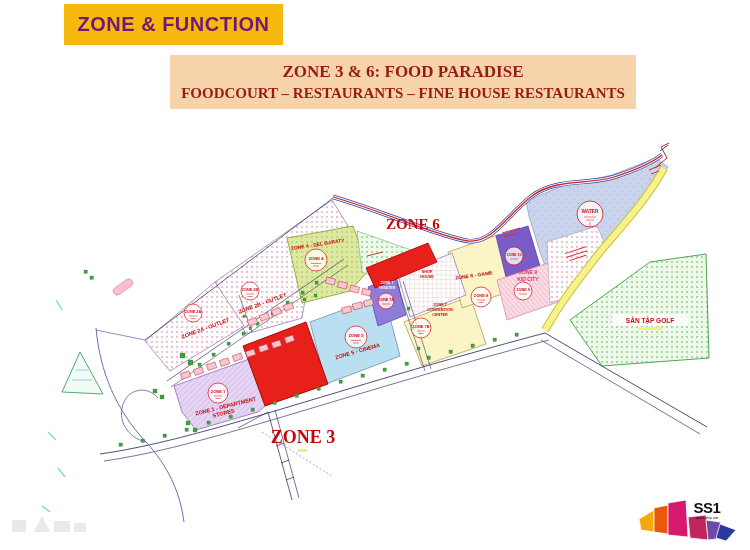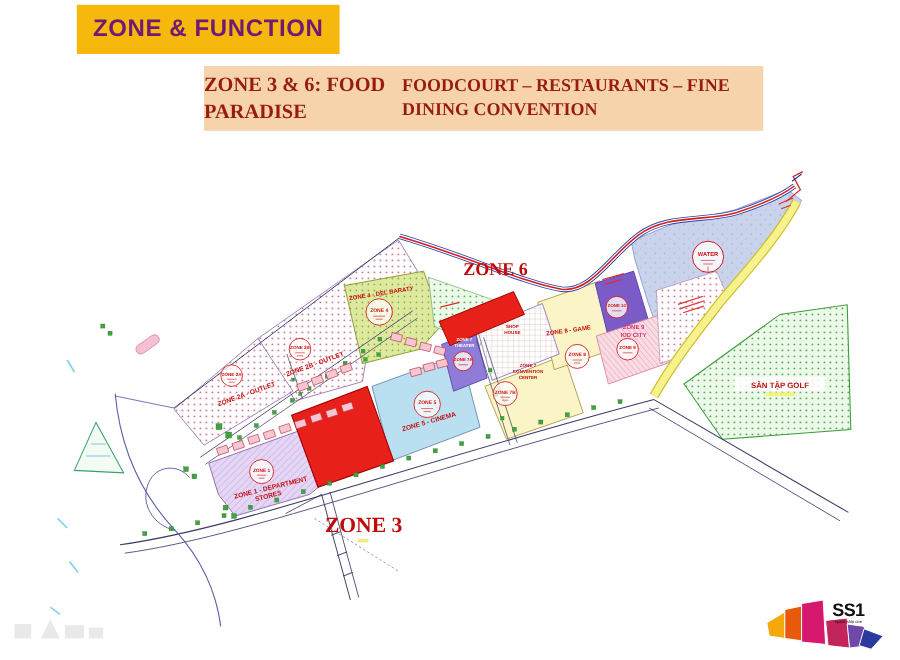--- a/index.html
+++ b/index.html
@@ -2,41 +2,41 @@
 <html><head>
 <meta charset="utf-8">
 <style>
   html,body{margin:0;padding:0;background:#888;}
   .stage{position:relative;width:750px;height:550px;background:#ffffff;overflow:hidden;
          font-family:"Liberation Sans",sans-serif;}
   .banner{position:absolute;left:64px;top:4px;width:219px;height:41px;background:#F6B80D;
           display:flex;align-items:center;justify-content:center;}
   .banner span{font-size:20px;font-weight:bold;color:#701a75;letter-spacing:.5px;}
   .titlebox{position:absolute;left:170px;top:55px;width:466px;height:54px;background:#F7D3AC;
-            display:flex;flex-direction:row;align-items:center;justify-content:center;}
+            display:flex;flex-direction:column;align-items:center;justify-content:center;}
   .titlebox .t1{font-family:"Liberation Serif",serif;font-weight:bold;font-size:17px;color:#981B12;line-height:22px;}
   .titlebox .t2{font-family:"Liberation Serif",serif;font-weight:bold;font-size:15px;color:#981B12;line-height:20px;}
   svg.map{position:absolute;left:0;top:0;width:750px;height:550px;}
   text{font-family:"Liberation Sans",sans-serif;}
   .bigzone{font-family:"Liberation Serif",serif;font-weight:bold;fill:#C00A0A;}
   .lbl{fill:#C01010;font-weight:bold;}
   .stampT{fill:#D01212;font-weight:bold;}
 </style>
 </head>
 <body>
 
 <div class="stage">
 
   <div class="banner">
     <span>ZONE &amp; FUNCTION</span>
   </div>
 
   <div class="titlebox">
     <div class="t1">ZONE 3 &amp; 6: FOOD PARADISE</div>
-    <div class="t2">FOODCOURT – RESTAURANTS – FINE DINING CONVENTION</div>
+    <div class="t2">FOODCOURT – RESTAURANTS – FINE HOUSE RESTAURANTS</div>
   </div>
 
   <svg class="map" viewBox="0 0 750 550">
     <defs>
       <pattern id="pinkDots" width="5" height="5" patternUnits="userSpaceOnUse">
         <rect width="5" height="5" fill="#ffffff"></rect>
           <circle cx="2" cy="2" r="0.8" fill="#D9768F"></circle>
       </pattern>
       <pattern id="greenDots" width="5" height="5" patternUnits="userSpaceOnUse">
         <rect width="5" height="5" fill="#EDFAEA"></rect>

